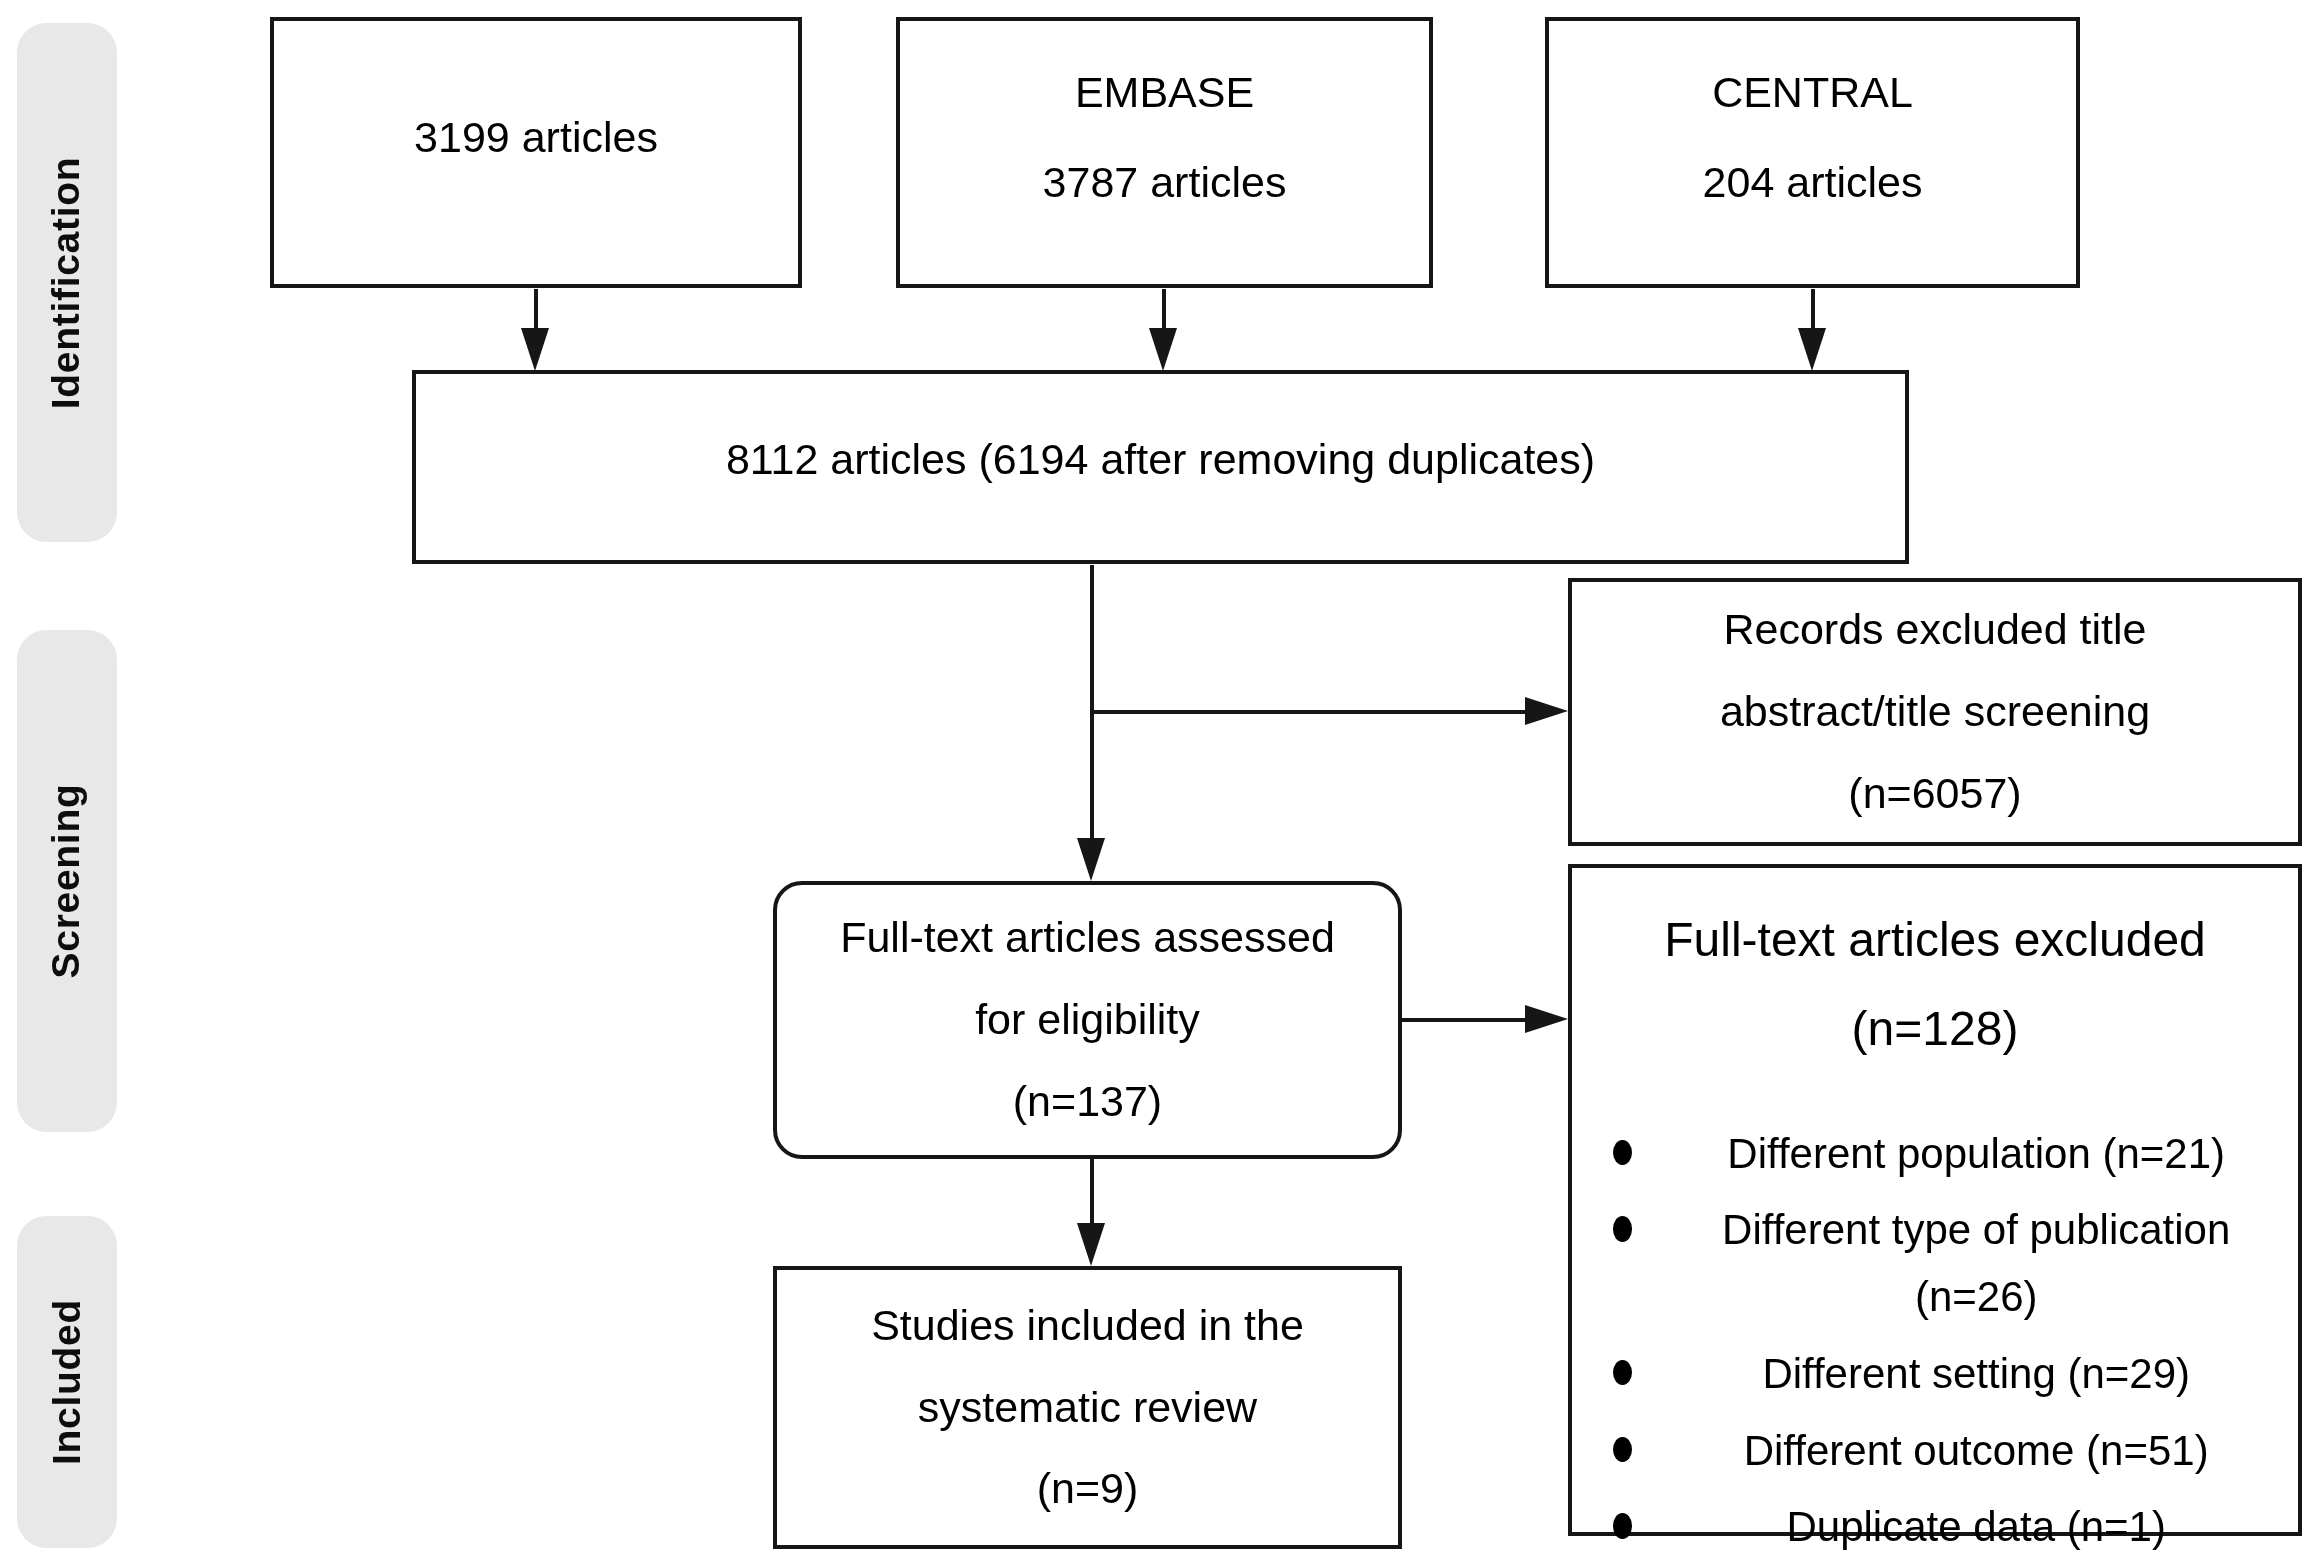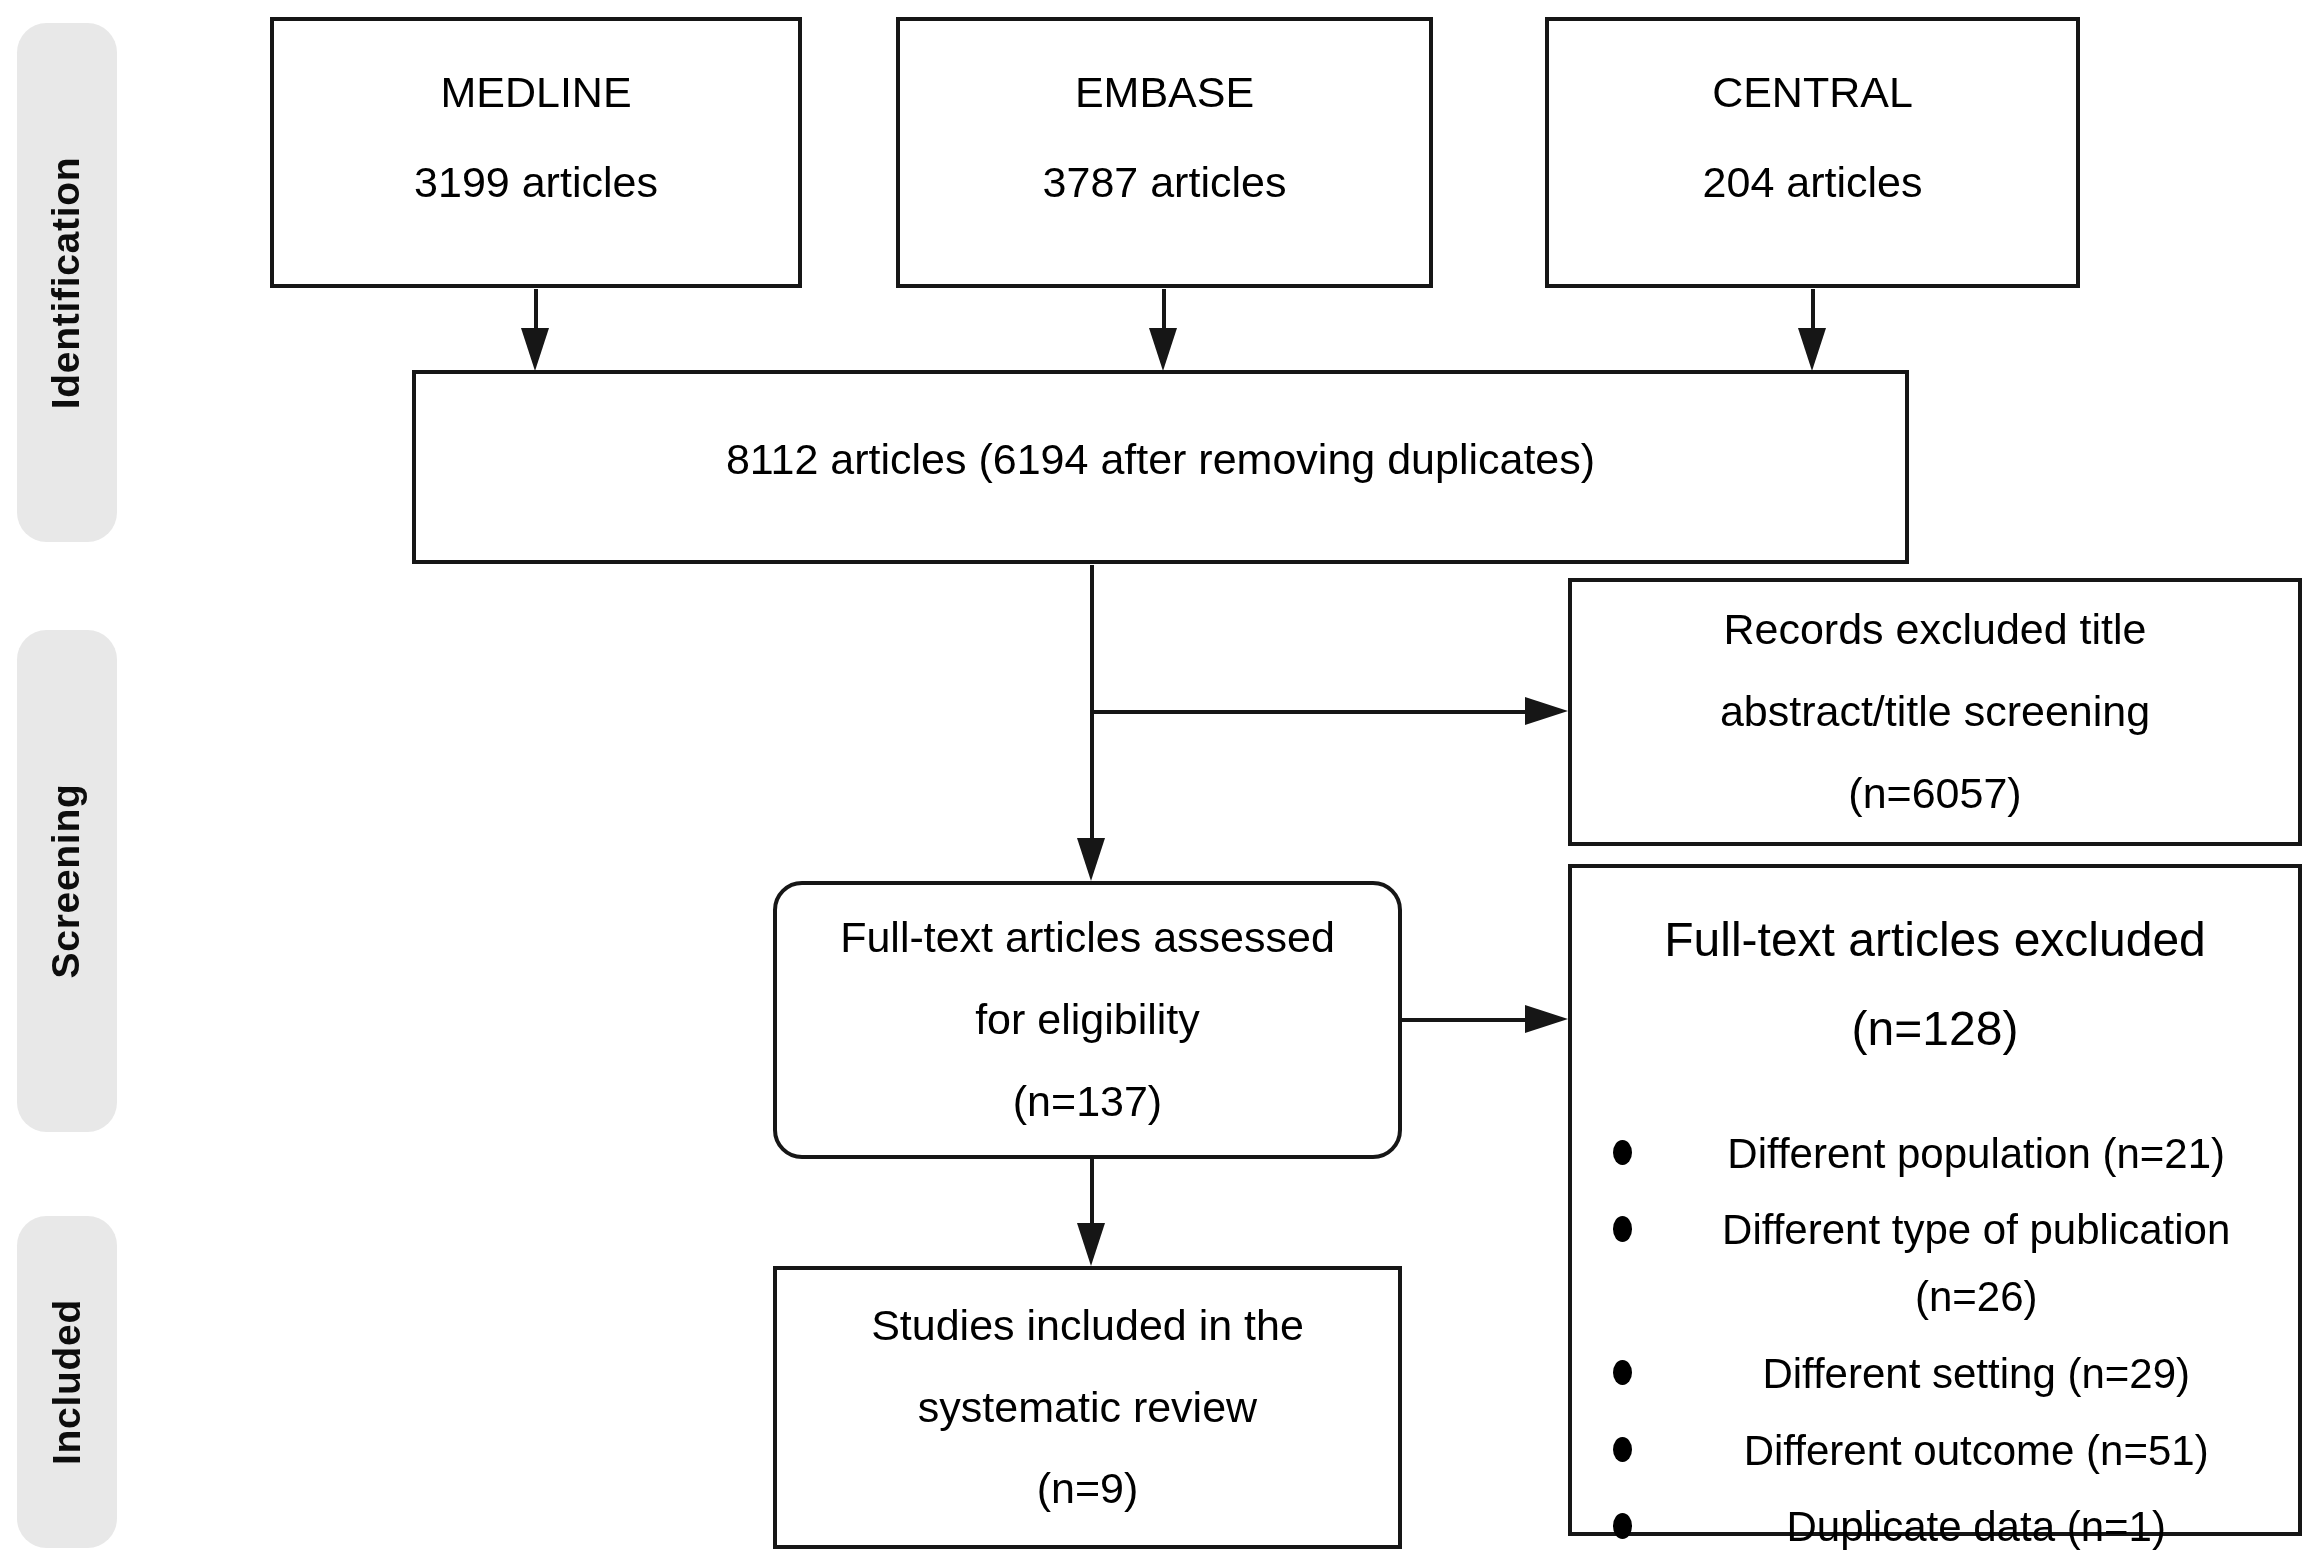--- a/index.html
+++ b/index.html
@@ -126,21 +126,20 @@
     <span class="stage-label">Identification</span>
   </div>
   <div class="stage" style="top:630px;height:502px;">
     <span class="stage-label">Screening</span>
   </div>
   <div class="stage" style="top:1216px;height:332px;">
     <span class="stage-label">Included</span>
   </div>
 
   <div class="box" id="box-medline">
-    <div>MEDLINE</div>
     <div>3199 articles</div>
   </div>
   <div class="box" id="box-embase">
     <div>EMBASE</div>
     <div>3787 articles</div>
   </div>
   <div class="box" id="box-central">
     <div>CENTRAL</div>
     <div>204 articles</div>
   </div>

